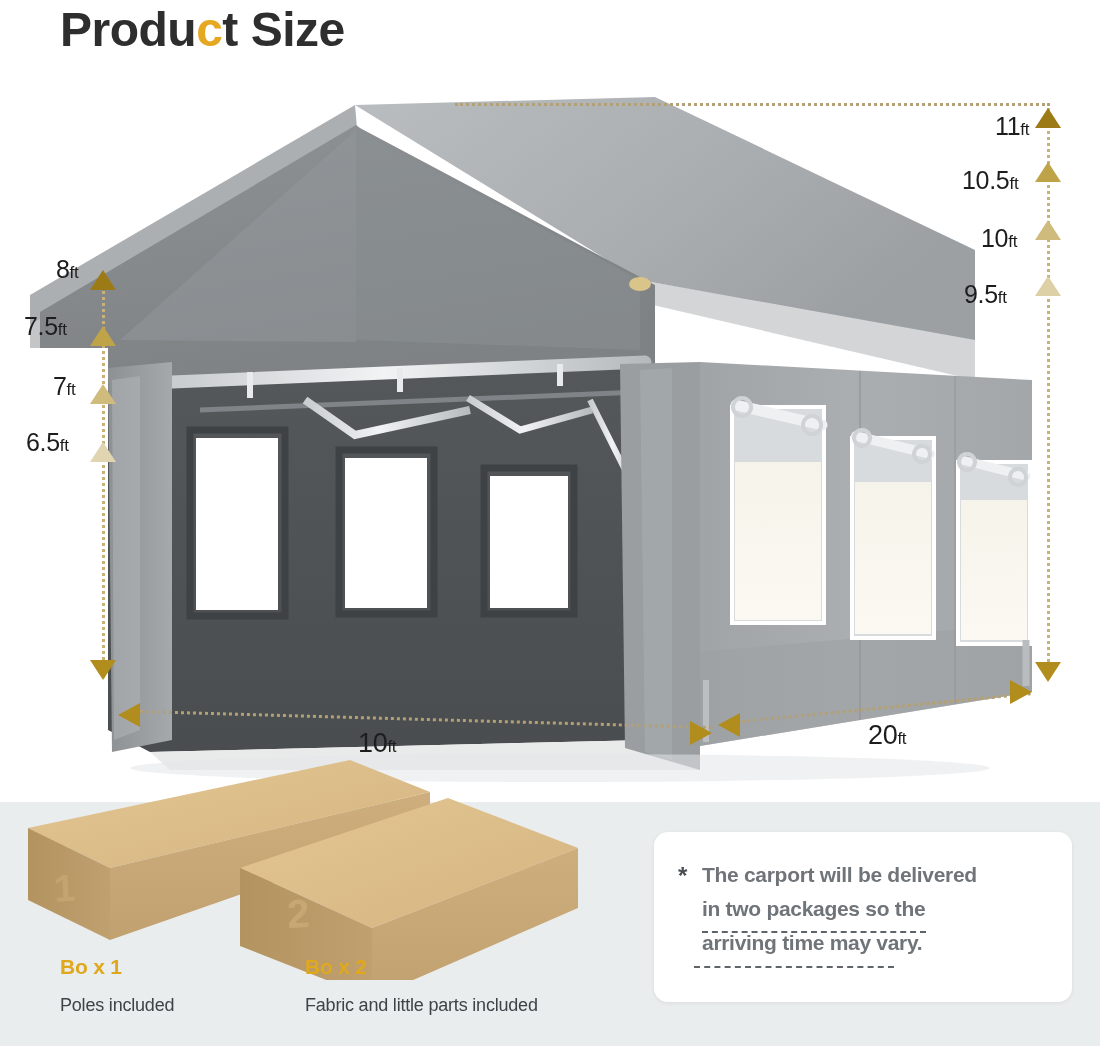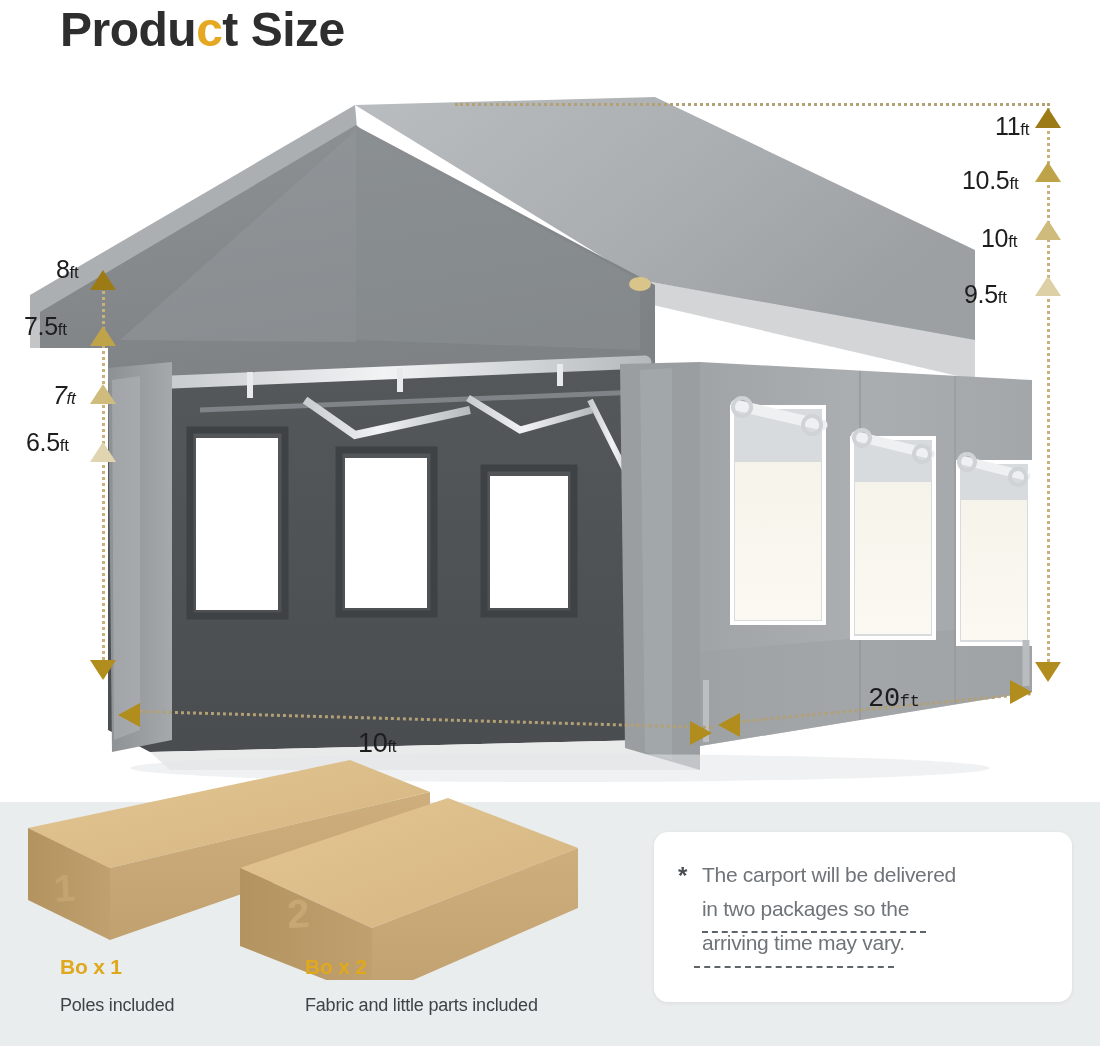--- a/index.html
+++ b/index.html
@@ -148,21 +148,21 @@
     font-weight: bold;
     line-height: 1;
   }
   .note-text {
     position: absolute;
     left: 48px;
     top: 26px;
     width: 350px;
     color: #6f7479;
     font-size: 21px;
-    font-weight: normal;
+    font-weight: bold;
     line-height: 1.63;
     letter-spacing: -0.3px;
   }
   .note-line { display: block; position: relative; }
   .note-line.u::after {
     content: "";
     position: absolute;
     left: 0;
     bottom: -7px;
     height: 0;
@@ -333,42 +333,42 @@
     <div class="dimlabel" style="left:56px; top:175px;">
       <span>8</span><span class="unit">ft</span>
     </div>
 
     <div class="chev chev-up" style="left:90px; top:246px; border-bottom-color:#bfa348;"></div>
     <div class="dimlabel" style="left:24px; top:232px;">
       <span>7.5</span><span class="unit">ft</span>
     </div>
 
     <div class="chev chev-up" style="left:90px; top:304px; border-bottom-color:#cfbb7c;"></div>
-    <div class="dimlabel" style="left:53px; top:301px;font-style:italic;">
+    <div class="dimlabel" style="left:53px; top:292px;">
       <span>7</span><span class="unit">ft</span>
     </div>
 
     <div class="chev chev-up" style="left:90px; top:362px; border-bottom-color:#e0d5b0;"></div>
     <div class="dimlabel" style="left:26px; top:348px;">
       <span>6.5</span><span class="unit">ft</span>
     </div>
 
     <div class="chev chev-down" style="left:90px; top:580px; border-top-color:#b08d1c;"></div>
 
     <div class="dimline-h" style="left:140px; top:630px; width:572px; transform:rotate(1.6deg); transform-origin:left center;"></div>
     <div class="chev chev-left" style="left:118px; top:623px;"></div>
     <div class="chev chev-right" style="left:690px; top:641px;"></div>
     <div class="dimlabel" style="left:358px; top:648px; font-size:27px;">
       <span>10</span><span class="unit">ft</span>
     </div>
 
     <div class="dimline-h" style="left:742px; top:640px; width:290px; transform:rotate(-5.5deg); transform-origin:left center;"></div>
     <div class="chev chev-left" style="left:718px; top:633px;"></div>
     <div class="chev chev-right" style="left:1010px; top:600px;"></div>
-    <div class="dimlabel" style="left:868px; top:604px; font-size:27px;font-family:Liberation Mono, monospace;">
+    <div class="dimlabel" style="left:868px; top:640px; font-size:27px;">
       <span>20</span><span class="unit">ft</span>
     </div>
   </div>
 
   <div class="bottom-band"></div>
 
   <div class="boxes-area">
     <svg width="660" height="230" viewBox="0 0 660 230" xmlns="http://www.w3.org/2000/svg">
       <defs>
         <linearGradient id="cartonTop" x1="0" y1="0" x2="1" y2="1">

